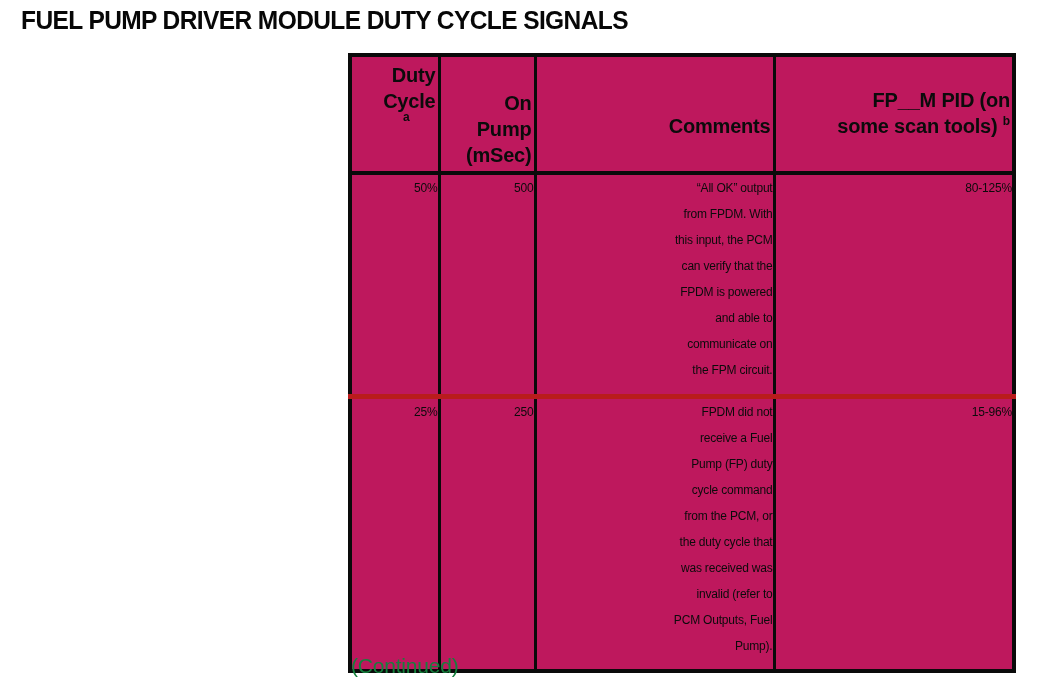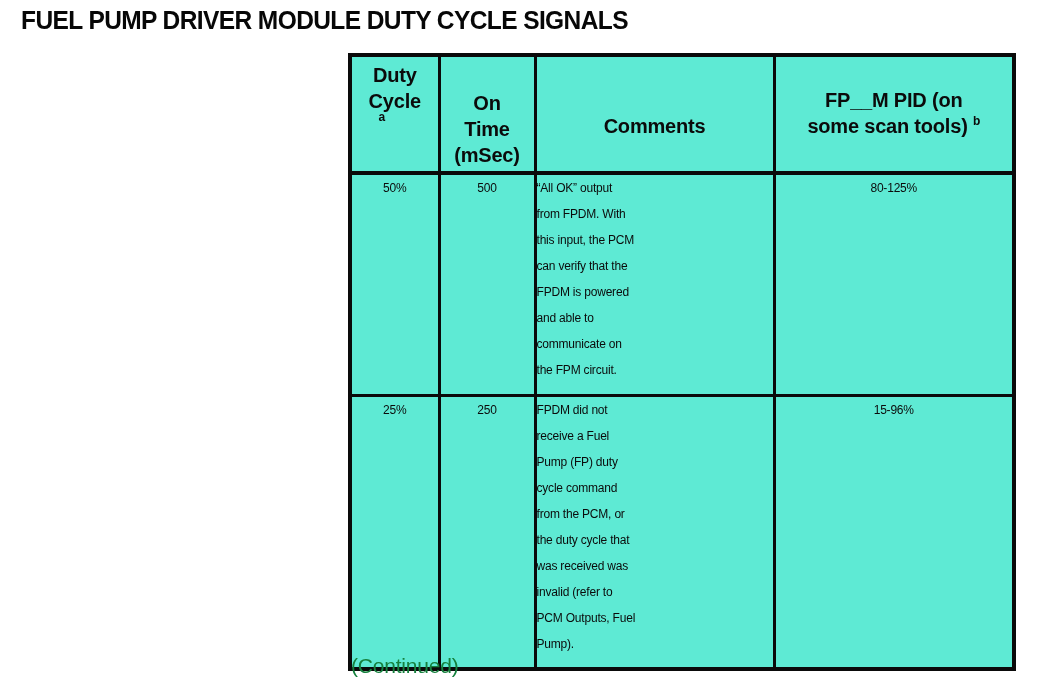--- a/index.html
+++ b/index.html
@@ -44,26 +44,27 @@
   table.signal-table col.c1 { width: 89px; }
   table.signal-table col.c2 { width: 96px; }
   table.signal-table col.c3 { width: 239px; }
   table.signal-table col.c4 { width: 240px; }
 
   table.signal-table th,
   table.signal-table td {
     border: 3px solid #0a0a0a;
     vertical-align: top;
     padding: 0;
-    background: #5eead4;
+    background: #be185d;
+    text-align: right;
   }
   
   table.signal-table { border: 4px solid #0a0a0a; }
   table.signal-table thead th { border-bottom: 4px solid #0a0a0a; }
-  table.signal-table tbody tr.row-1 td { border-top: 3px solid #b91c1c; }
+  table.signal-table tbody tr.row-1 td { border-top: 5px solid #b91c1c; }
 
   thead th {
     font-size: 20px;
     font-weight: 700;
     line-height: 26px;
     height: 86px;
     text-align: center;
     letter-spacing: -0.2px;
   }
   .hdr-cell {
@@ -137,21 +138,21 @@
         <th>
           <div class="hdr-cell hdr-top">
             <div>Duty</div>
             <div>Cycle</div>
             <div class="fn-line"><sup class="fn">a</sup></div>
           </div>
         </th>
         <th>
           <div class="hdr-cell hdr-fill">
             <div>On</div>
-            <div>Time</div>
+            <div>Pump</div>
             <div>(mSec)</div>
           </div>
         </th>
         <th>
           <div class="hdr-cell hdr-bottom">
             <div>Comments</div>
           </div>
         </th>
         <th>
           <div class="hdr-cell hdr-bottom">

